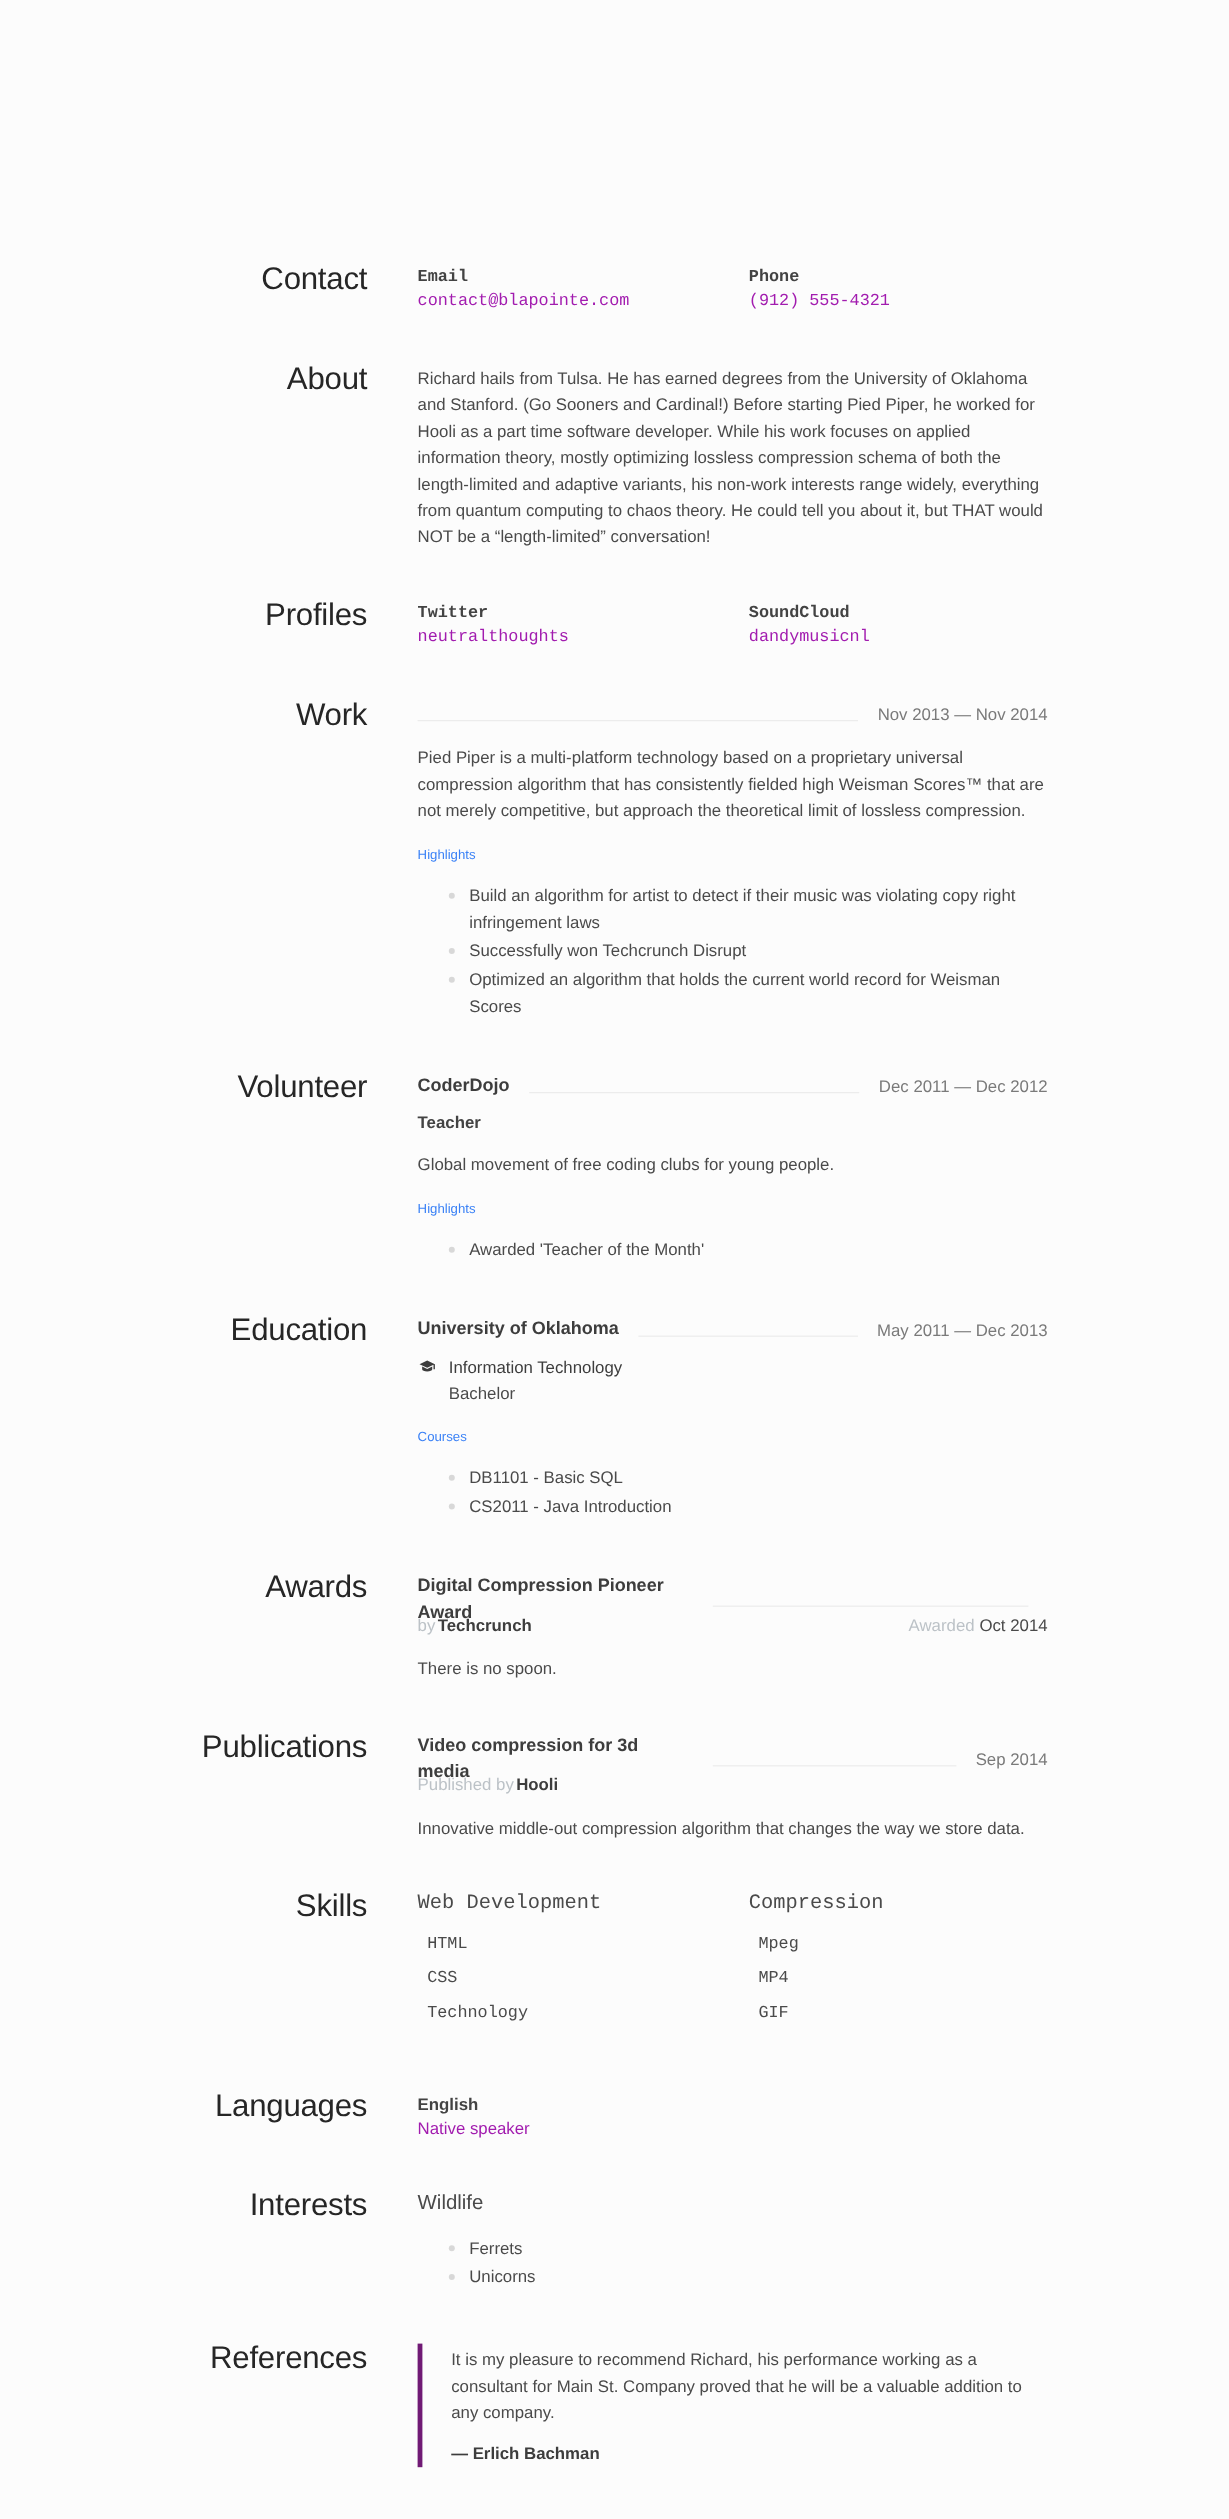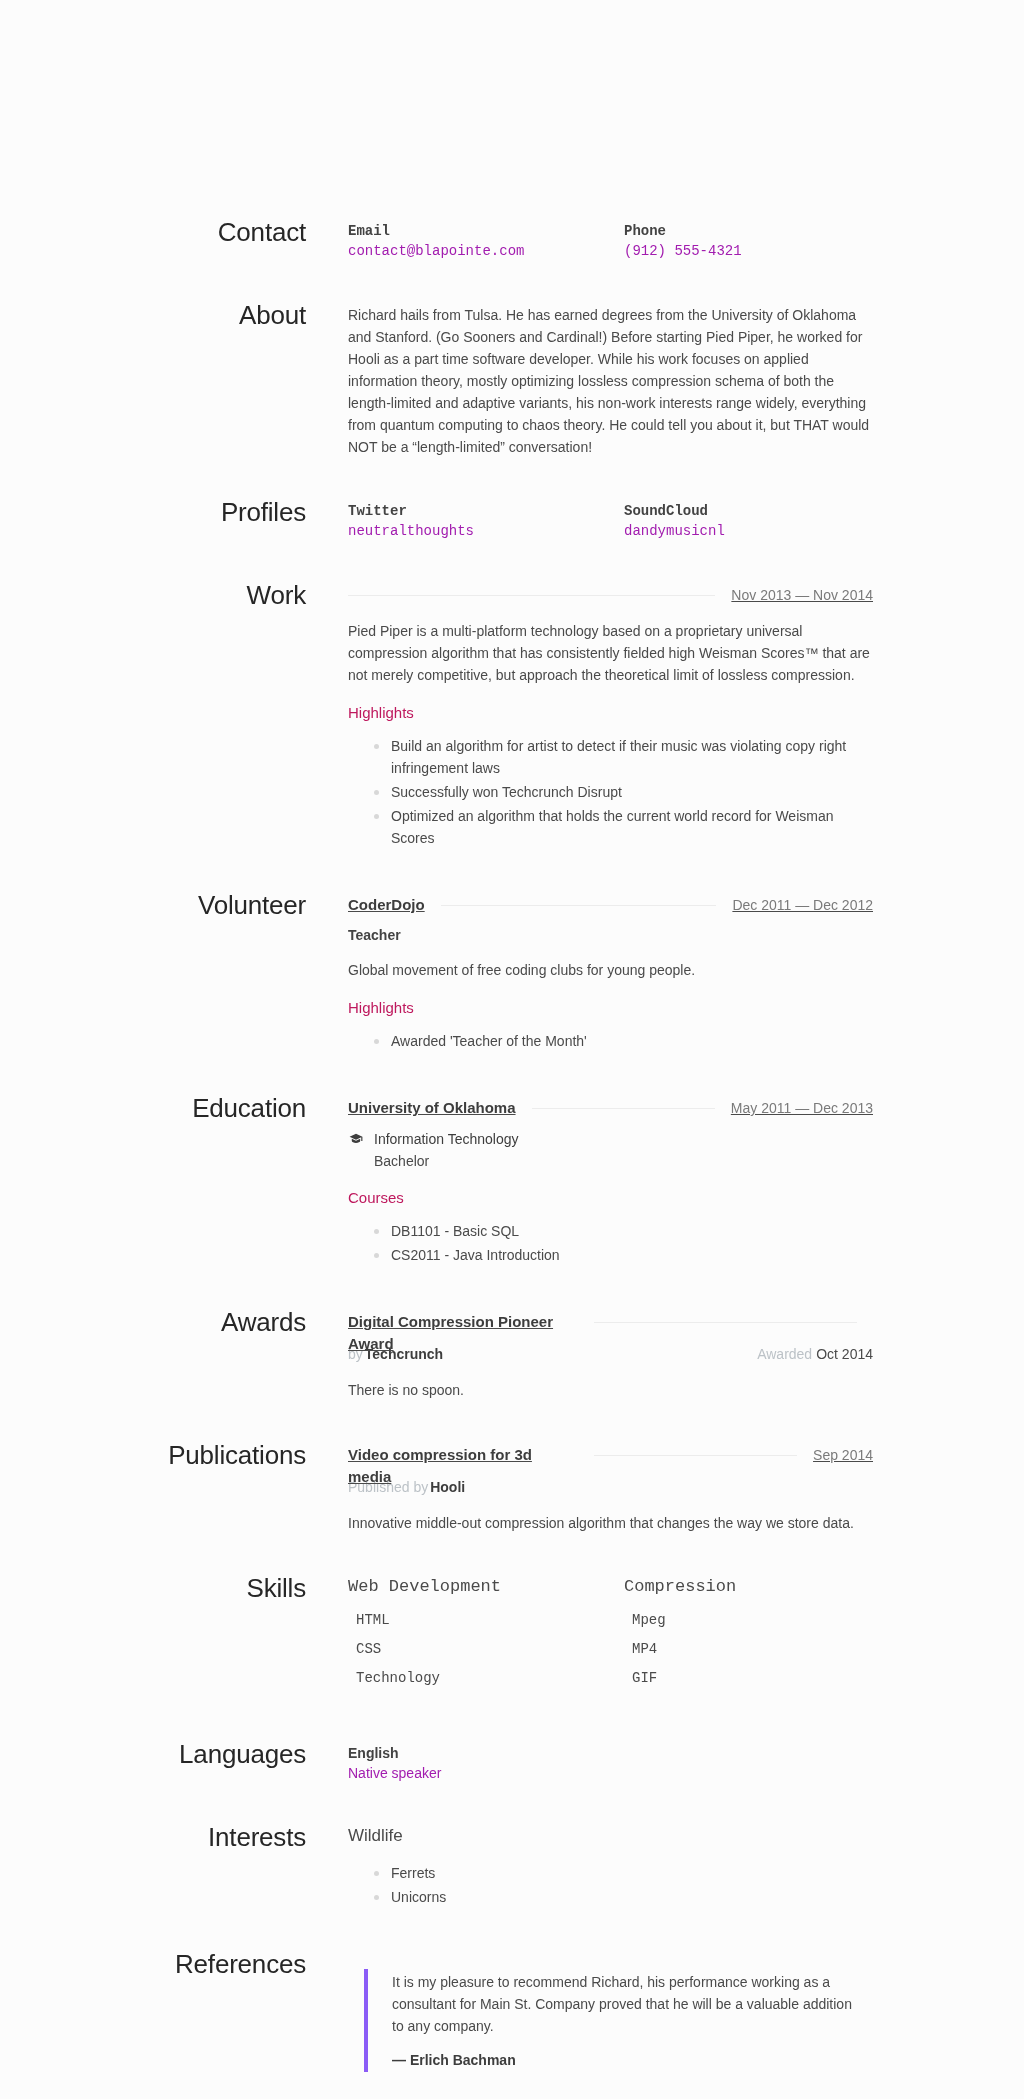--- a/index.html
+++ b/index.html
@@ -34,21 +34,21 @@
   .section-body { min-width: 0; padding-top: 3px; }
 
   
   .kv-grid { display: grid; grid-template-columns: 276px 1fr; font-family: Liberation Mono, monospace; }
   .kv .label { font-weight: 700; color: #434343; line-height: 20px; }
   .kv .value { line-height: 20px; color: #a21caf; }
 
   .paragraph { margin: 0; line-height: 22px; }
 
   
-  .entry-header { display: flex; align-items: flex-start; text-decoration: underline; }
+  .entry-header { display: flex; align-items: center; }
   .entry-title {
     margin: 0;
     font-size: 15px;
     font-weight: 700;
     color: #3d3d3d;
     line-height: 22px;
     max-width: 230px;
     position: relative;
     z-index: 2;
   }
@@ -66,41 +66,41 @@
     line-height: 22px;
   }
   .byline { color: #bcc2c7; }
   .byline b { color: #3d3d3d; font-weight: 700; margin-left: 2px; }
   .award-date .muted { color: #bcc2c7; margin-right: 4px; }
   .award-date .val { color: #4a4a4a; }
 
   .position { font-size: 14px; font-weight: 700; color: #434343; margin-top: 9px; line-height: 20px; }
   .summary { margin: 14px 0 0; line-height: 22px; }
 
-  .subheading { font-size: 15px; font-weight: 400; color: #be185d; margin: 17px 0 12px; line-height: 20px; }
+  .subheading { font-size: 11px; font-weight: 400; color: #3b82f6; margin: 17px 0 12px; line-height: 20px; }
 
   ul.bullets { list-style: none; margin: 0; padding: 0 0 0 26px; }
   .bullets li { display: flex; align-items: flex-start; line-height: 22px; margin: 0 0 2px; }
   .dot { flex: none; width: 5px; height: 5px; border-radius: 50%; background: #d8d8d8; margin: 9px 12px 0 0; }
 
   
   .degree-row { display: flex; align-items: flex-start; margin-top: 10px; }
   .cap-icon { flex: none; width: 16px; height: 14px; margin-right: 10px; margin-top: 3px; }
   .cap-icon svg { display: block; fill: #3d3d3d; }
   .degree-area { font-weight: 400; color: #3d3d3d; line-height: 20px; }
   .degree-type { margin-left: 26px; margin-top: 2px; line-height: 20px; }
 
   
   .group-name { font-size: 17px; font-weight: 400; margin: 0 0 16px; line-height: 20px; }
   .skill-item { margin: 0 0 14px 8px; line-height: 15px; }
 
   
   blockquote.reference {
-    margin: 16px;
-    border-left: 4px solid #8b5cf6;
+    margin: 0;
+    border-left: 4px solid #701a75;
     padding: 2px 0 2px 24px;
   }
   blockquote.reference p { margin: 0; line-height: 22px; }
   blockquote.reference footer { margin-top: 13px; font-weight: 700; color: #3d3d3d; line-height: 20px; }
 </style>
 </head>
 <body>
 
 <div class="resume">
 

